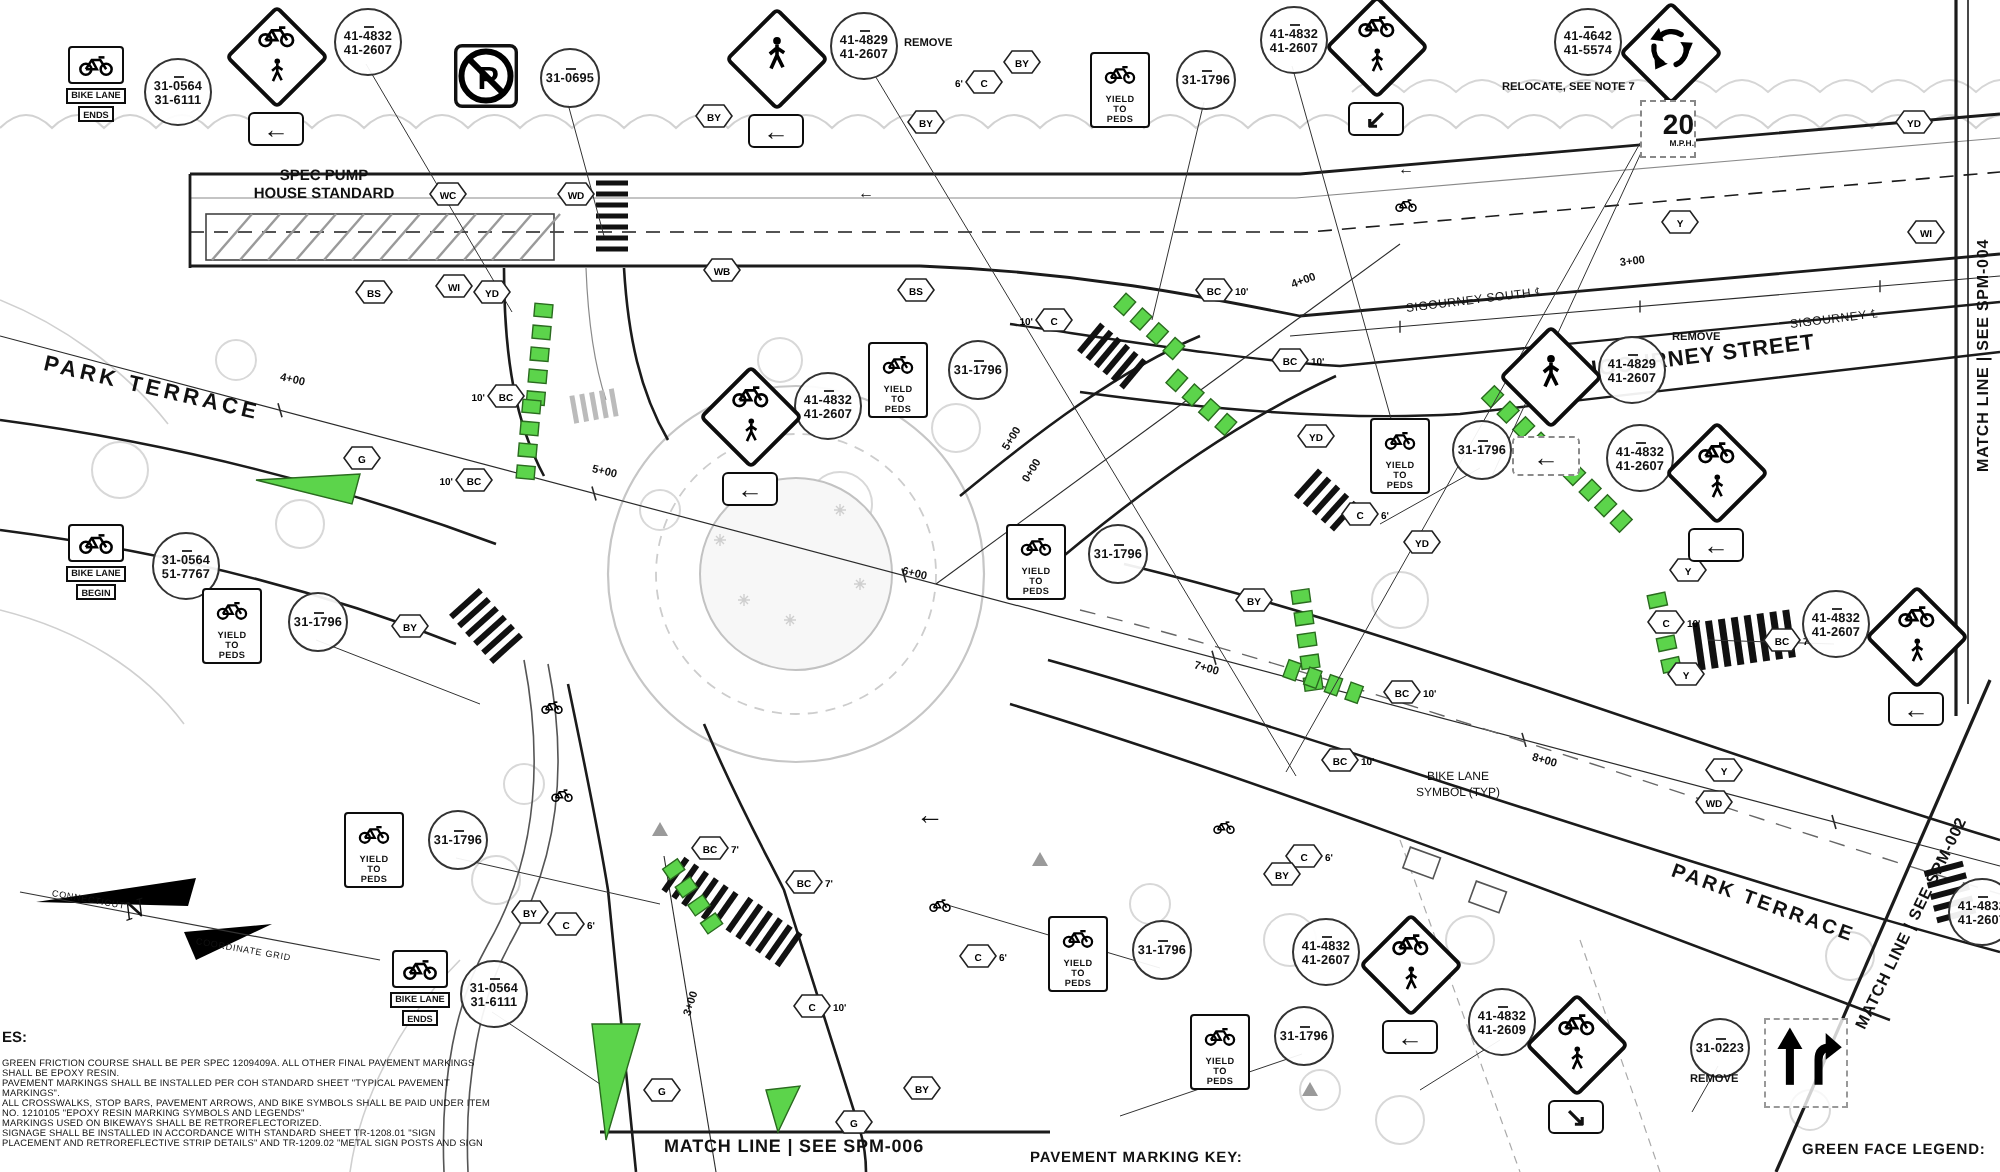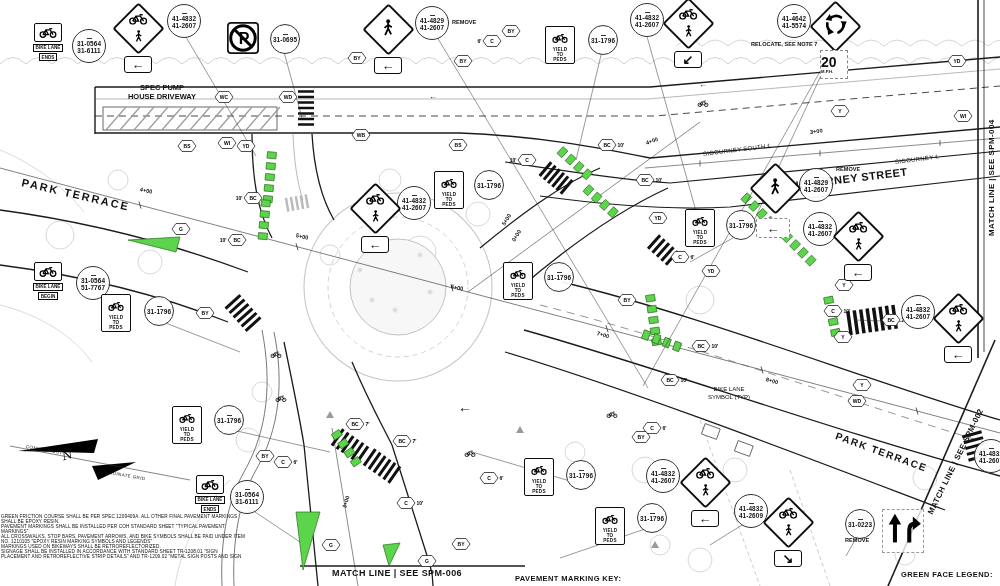--- a/index.html
+++ b/index.html
@@ -31,21 +31,21 @@
   .bls-p{background:#fff;border:1px solid #0d0d0d;font-size:4.6px;font-weight:700;padding:.5px 2px;white-space:nowrap}
   .slabel{position:absolute;white-space:nowrap;transform-origin:0 50%;z-index:5}
   .station{position:absolute;font-size:5.6px;font-weight:600;white-space:nowrap;transform-origin:0 50%;z-index:4}
   .blk{position:absolute;text-align:center;z-index:5}
   .blk div{white-space:nowrap;line-height:1.25}
   .mline{position:absolute;font-weight:700;letter-spacing:.4px;white-space:nowrap;z-index:8}
   .notes{position:absolute;left:1px;top:514px;width:300px;z-index:8}
   .notes-h{font-size:7.5px;font-weight:800;margin-bottom:6px}
   .nline{font-size:4.7px;line-height:5px;white-space:nowrap;letter-spacing:.1px}
   .speed{position:absolute;width:26px;height:27px;background:#fff;border:1px dashed #888;display:flex;
-         flex-direction:column;align-items:flex-start;justify-content:center;z-index:7}
+         flex-direction:column;align-items:flex-end;justify-content:center;z-index:7}
   .spd-v{font-size:14px;font-weight:700;line-height:13px}
   .spd-u{font-size:4.2px;font-weight:700}
   .nopark{position:absolute;z-index:7}
   .lanearr{position:absolute;border:1px dashed #999;background:rgba(255,255,255,.8);padding:2px;z-index:7}
   .psym{position:absolute;z-index:4}
   .north-label{position:absolute;font-size:4.5px;letter-spacing:.4px;white-space:nowrap;transform-origin:0 50%;z-index:5}
   .north-n{position:absolute;font-family:"DejaVu Serif",serif;font-style:italic;font-size:12px;z-index:5}
 </style>
 </head>
 <body>
@@ -1020,29 +1020,30 @@
       <span class="station" style="left:451px;top:283px;transform:rotate(13deg)">6+00</span>
       <span class="station" style="left:597px;top:330px;transform:rotate(16deg)">7+00</span>
       <span class="station" style="left:766px;top:376px;transform:rotate(16deg)">8+00</span>
       <span class="station" style="left:503px;top:222px;transform:rotate(-58deg)">5+00</span>
       <span class="station" style="left:513px;top:238px;transform:rotate(-58deg)">0+00</span>
       <span class="station" style="left:646px;top:140px;transform:rotate(-20deg)">4+00</span>
       <span class="station" style="left:810px;top:129px;transform:rotate(-7deg)">3+00</span>
       <span class="station" style="left:344px;top:505px;transform:rotate(-72deg)">3+00</span>
       <div class="blk" style="left:114px;top:83px;width:96px;font-size:7.5px;font-weight:700">
         <div>SPEC PUMP</div>
-        <div>HOUSE DRIVEWAY</div>
+        <div>HOUSE STANDARD</div>
       </div>
       <div class="blk" style="left:698px;top:386px;width:62px;font-size:6px;font-weight:400">
         <div>BIKE LANE</div>
         <div>SYMBOL (TYP)</div>
       </div>
     </div>
 
   <div class="notes">
+    <div class="notes-h">ES:</div>
     <div id="notes-lines">
         <div class="nline">GREEN FRICTION COURSE SHALL BE PER SPEC 1209409A. ALL OTHER FINAL PAVEMENT MARKINGS</div>
         <div class="nline">SHALL BE EPOXY RESIN.</div>
         <div class="nline">PAVEMENT MARKINGS SHALL BE INSTALLED PER COH STANDARD SHEET "TYPICAL PAVEMENT</div>
         <div class="nline">MARKINGS".</div>
         <div class="nline">ALL CROSSWALKS, STOP BARS, PAVEMENT ARROWS, AND BIKE SYMBOLS SHALL BE PAID UNDER ITEM</div>
         <div class="nline">NO. 1210105 "EPOXY RESIN MARKING SYMBOLS AND LEGENDS"</div>
         <div class="nline">MARKINGS USED ON BIKEWAYS SHALL BE RETROREFLECTORIZED.</div>
         <div class="nline">SIGNAGE SHALL BE INSTALLED IN ACCORDANCE WITH STANDARD SHEET TR-1208.01 "SIGN</div>
         <div class="nline">PLACEMENT AND RETROREFLECTIVE STRIP DETAILS" AND TR-1209.02 "METAL SIGN POSTS AND SIGN</div>

